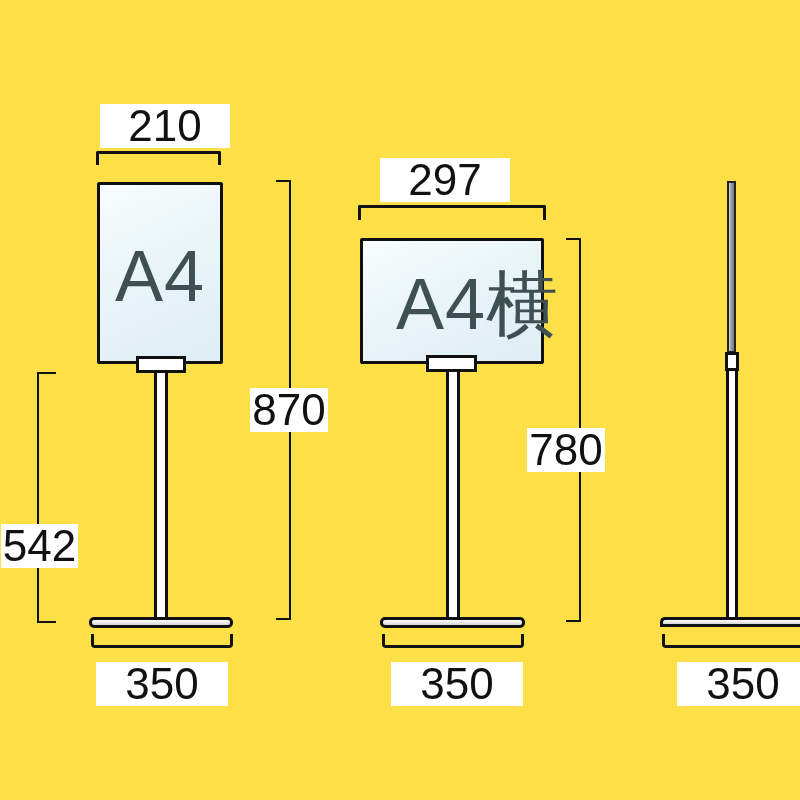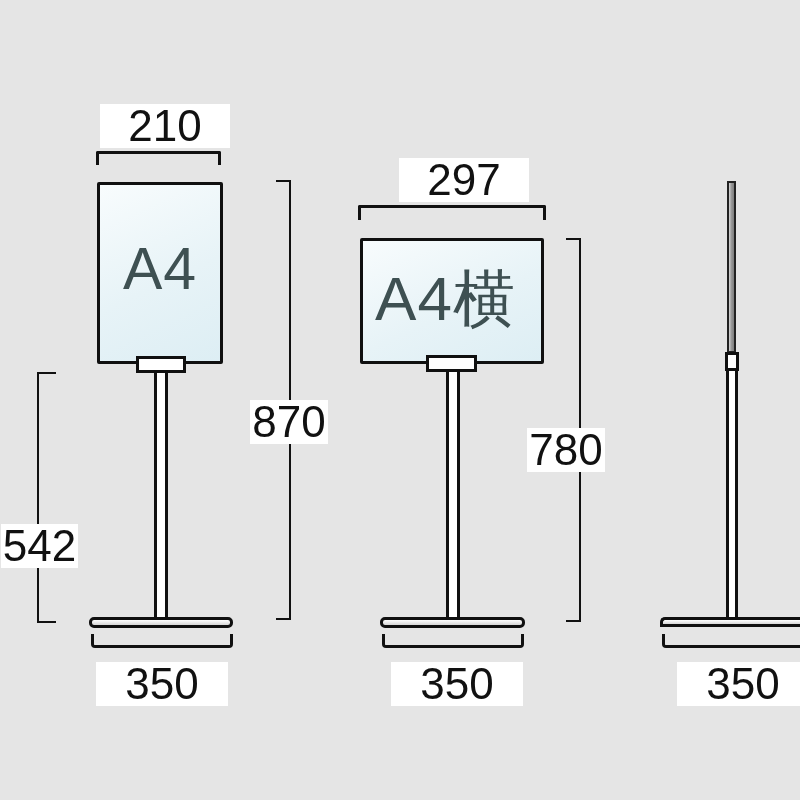--- a/index.html
+++ b/index.html
@@ -1,18 +1,18 @@
 <!DOCTYPE html>
 <html><head>
 <meta charset="utf-8">
 <style>
   * { margin:0; padding:0; box-sizing:border-box; }
   html,body { background:#ffffff; }
   .canvas {
-    position:relative; width:800px; height:800px; background:#e5e5e5;
+    position:relative; width:800px; height:800px; background:#fde047;
     font-family:"Liberation Sans", sans-serif; overflow:hidden;
   }
   
   .dim-text {
     position:absolute; font-size:44px; line-height:1; color:#111;
     text-align:center; background:#fff; font-weight:400;
   }
   .panel {
     position:absolute; border:3px solid #101010;
     background:linear-gradient(155deg,#f8fcfd 0%,#e7f3f7 55%,#ddeef4 100%);
@@ -30,40 +30,40 @@
   }
   .bracket-down { position:absolute; border-top:3px solid #111; border-left:3px solid #111; border-right:3px solid #111; border-radius:2px 2px 0 0; }
   .bracket-up   { position:absolute; border-bottom:3px solid #111; border-left:3px solid #111; border-right:3px solid #111; border-radius:0 0 4px 4px; }
   .vline { position:absolute; width:2px; background:#111; }
   .htick { position:absolute; height:2px; background:#111; }
 
   
   .p-width-label   { left:100px; top:104px; width:130px; }
   .p-top-bracket   { left:96px;  top:151px; width:125px; height:14px; }
   .p-panel         { left:97px;  top:182px; width:126px; height:182px; }
-  .p-panel-text    { left:97px;  top:240px; width:126px; font-size:59px; }
+  .p-panel-text    { left:97px;  top:240px; width:126px; font-size:72px; }
   .p-holder        { left:136px; top:356px; width:50px;  height:17px; }
   .p-pole          { left:154px; top:372px; width:14px;  height:246px; }
   .p-base          { left:89px;  top:617px; width:144px; height:11px; }
   .p-base-bracket  { left:91px;  top:634px; width:142px; height:14px; }
   .p-base-label    { left:96px;  top:662px; width:132px; }
   .p-dim542-line   { left:37px;  top:373px; height:250px; }
   .p-dim542-tick-t { left:37px;  top:372px; width:19px; }
   .p-dim542-tick-b { left:37px;  top:621px; width:19px; }
   .p-dim542-label  { left:1px;   top:479px; width:77px;margin-top:45px; }
   .p-dim870-line   { left:289px; top:180px; height:440px; }
   .p-dim870-tick-t { left:276px; top:180px; width:15px; }
   .p-dim870-tick-b { left:276px; top:618px; width:15px; }
-  .p-dim870-label  { left:250px; top:400px; width:78px; }
+  .p-dim870-label  { left:250px; top:388px; width:78px; }
 
   
-  .l-width-label   { left:399px; top:158px; width:130px; }
+  .l-width-label   { left:380px; top:158px; width:130px; }
   .l-top-bracket   { left:358px; top:205px; width:188px; height:15px; }
   .l-panel         { left:360px; top:238px; width:184px; height:126px; }
-  .l-panel-text    { left:344px; top:268px; width:203px; font-size:62px; }
+  .l-panel-text    { left:376px; top:268px; width:203px; font-size:72px; }
   .l-holder        { left:426px; top:355px; width:51px;  height:17px; }
   .l-pole          { left:446px; top:371px; width:14px;  height:247px; }
   .l-base          { left:380px; top:617px; width:145px; height:11px; }
   .l-base-bracket  { left:382px; top:634px; width:142px; height:14px; }
   .l-base-label    { left:391px; top:662px; width:132px; }
   .l-dim780-line   { left:579px; top:238px; height:384px; }
   .l-dim780-tick-t { left:566px; top:238px; width:15px; }
   .l-dim780-tick-b { left:566px; top:620px; width:15px; }
   .l-dim780-label  { left:527px; top:428px; width:78px; }
 

